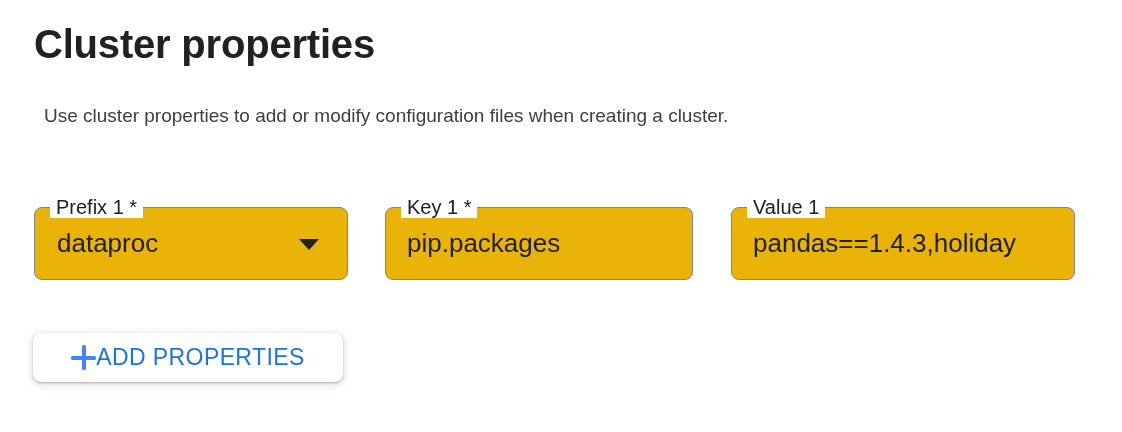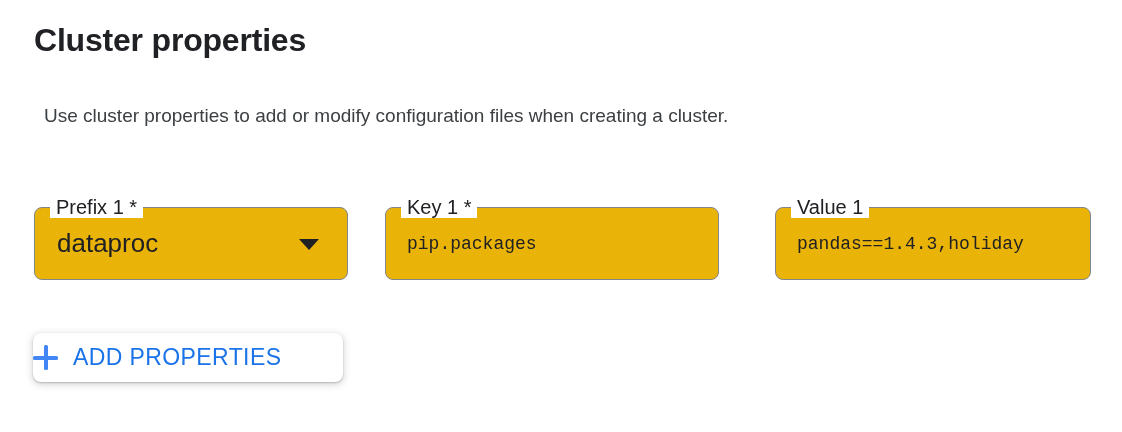--- a/index.html
+++ b/index.html
@@ -5,35 +5,35 @@
   html,body{margin:0;padding:0;background:#fff;}
   .canvas{
     position:relative;
     width:1122px;height:432px;
     background:#fff;
     font-family:"Liberation Sans", sans-serif;
     overflow:hidden;
   }
   .page-title{
     position:absolute;left:34px;top:22px;margin:0;
-    font-size:32px;font-weight:700;color:var(--text_primary,#202124);
+    font-size:40px;font-weight:700;color:var(--text_primary,#202124);
     letter-spacing:-0.2px;
   }
   .page-desc{
     position:absolute;left:34px;top:95px;margin:10px;
     font-size:19px;font-weight:400;color:var(--text_secondary,#3c4043);
   }
   .field{
     position:absolute;top:207px;height:73px;
     border:1.5px solid var(--field_border,#80868b);
     border-radius:8px;background:#eab308;box-sizing:border-box;
   }
   .field.f1{left:34px;width:314px;cursor:pointer;}
-  .field.f2{left:385px;width:334px;}
-  .field.f3{left:775px;width:316px;}
+  .field.f2{left:385px;width:308px;}
+  .field.f3{left:731px;width:344px;}
   .flabel{
     position:absolute;top:-12px;left:15px;
     background:#fff;padding:0 6px;
     font-size:20px;font-weight:500;line-height:22px;
     color:var(--text_primary,#202124);white-space:nowrap;
   }
   .fvalue{
     position:absolute;left:22px;top:0;bottom:0;right:60px;
     display:flex;align-items:center;
     font-size:26px;color:var(--text_primary,#202124);
@@ -43,28 +43,28 @@
     position:absolute;right:28px;top:31px;
     width:0;height:0;
     border-left:10px solid transparent;
     border-right:10px solid transparent;
     border-top:11px solid var(--text_primary,#202124);
   }
   .finput{
     position:absolute;left:0;top:0;width:100%;height:100%;
     border:none;outline:none;background:transparent;
     padding:0 6px 0 21px;box-sizing:border-box;
-    font-family:Liberation Mono, monospace;font-size:18px;color:var(--text_primary,#202124);
+    font-family:Liberation Sans, sans-serif;font-size:26px;color:var(--text_primary,#202124);
     border-radius:8px;white-space:nowrap;overflow:hidden;
   }
   .add-btn{
     position:absolute;left:33px;top:333px;width:310px;height:49px;
     background:#fff;border:none;border-radius:8px;
     box-shadow:0 1px 2px 0 rgba(60,64,67,.30), 0 2px 6px 2px rgba(60,64,67,.15);
-    display:flex;align-items:center;gap:15px;
+    display:flex;align-items:center;justify-content:center;
     cursor:pointer;padding:0;
   }
   .plus{position:relative;width:25px;height:25px;flex:0 0 auto;}
   .plus .ph,.plus .pv{position:absolute;background:var(--plus_blue,#4285f4);border-radius:1.5px;}
   .plus .ph{left:0;top:10.5px;width:25px;height:4px;}
   .plus .pv{left:10.5px;top:0;width:4px;height:25px;}
   .add-label{
     font-size:23px;font-weight:500;letter-spacing:0.4px;
     color:var(--accent_blue,#1a73e8);white-space:nowrap;
   }

